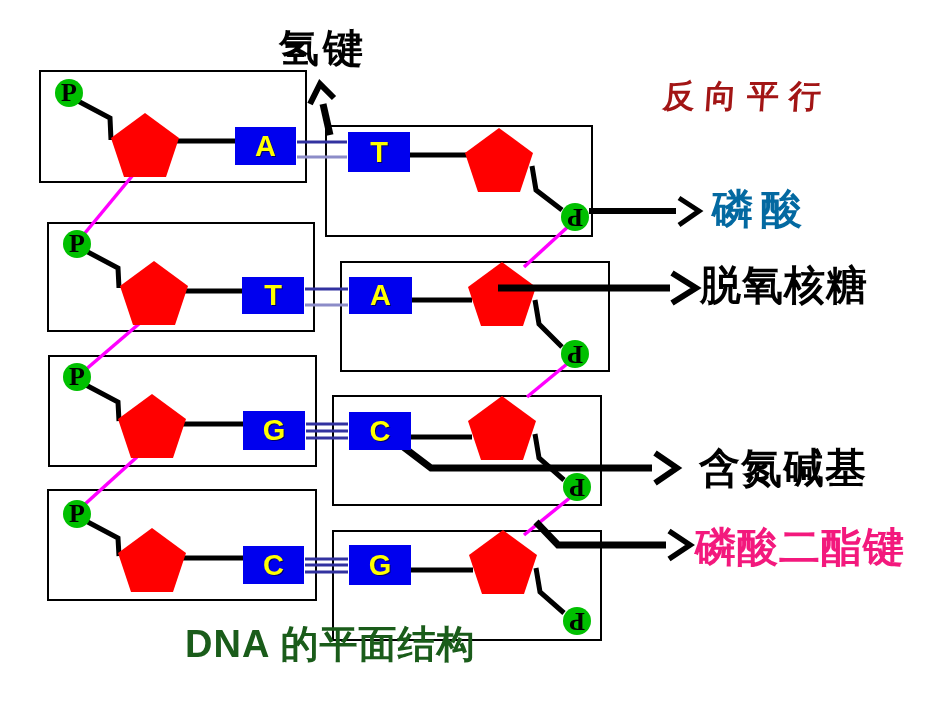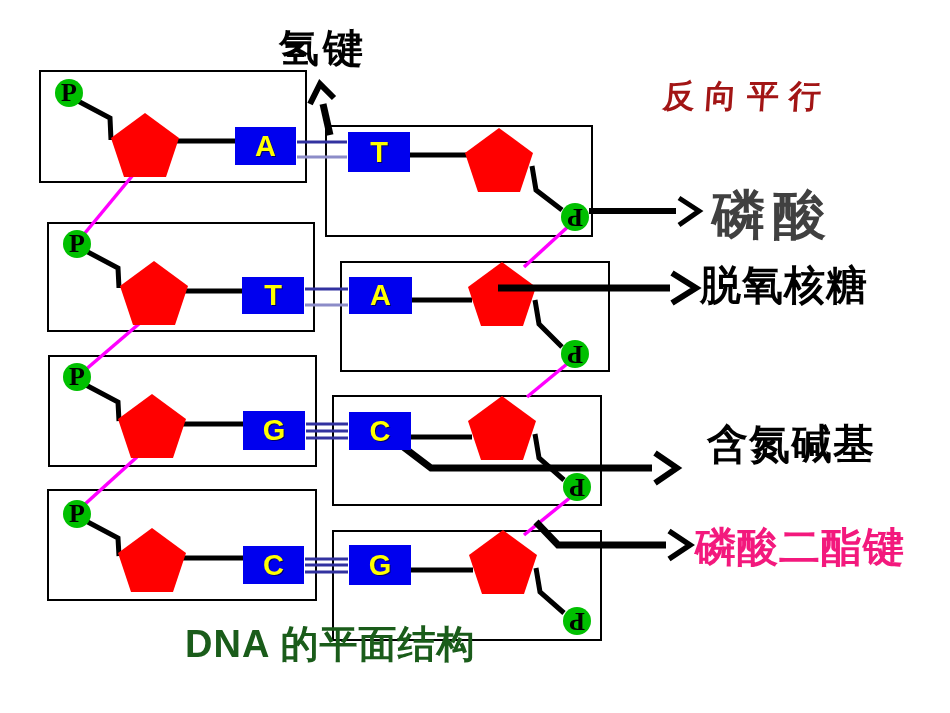--- a/index.html
+++ b/index.html
@@ -12,26 +12,26 @@
            display:flex;align-items:center;justify-content:center;
            font-family:"Liberation Serif",serif;font-weight:bold;font-size:26px;color:#000;line-height:1;}
   .pcircle.flip span{display:inline-block;transform:rotate(180deg);}
   .bbox{position:absolute;background:#0000EE;z-index:3;display:flex;align-items:center;justify-content:center;
         font-weight:bold;font-size:29px;color:#FFFF00;line-height:1;
         text-shadow:1px 1px 0 #00006a;}
   .lbl{position:absolute;z-index:4;line-height:1;white-space:nowrap;}
   .lbl-hydrogen{left:279px;top:28px;font-size:40px;font-weight:bold;color:#000000;letter-spacing:4px;}
   .lbl-anti{left:663px;top:80px;font-size:32px;font-weight:bold;color:#A21515;letter-spacing:10px;
             font-family:"Liberation Serif",serif;transform:skewX(-4deg);}
-  .lbl-phosphate{left:712px;top:189px;font-size:53px;color:#404040;letter-spacing:8px;
+  .lbl-phosphate{left:712px;top:189px;font-size:41px;color:#0369a1;letter-spacing:8px;
                  font-family:"Liberation Serif",serif;font-weight:600;}
   .lbl-deoxy{left:700px;top:265px;font-size:41px;color:#000;letter-spacing:1px;
              font-family:Liberation Serif, serif;font-weight:600;}
-  .lbl-nbase{left:699px;top:424px;font-size:41px;color:#000;letter-spacing:1px;
-             font-family:"Liberation Serif",serif;font-weight:600;margin-left:8px;}
+  .lbl-nbase{left:699px;top:448px;font-size:41px;color:#000;letter-spacing:1px;
+             font-family:"Liberation Serif",serif;font-weight:600;}
   .lbl-pdbond{left:695px;top:527px;font-size:41px;color:#F3197D;letter-spacing:1px;font-weight:bold;}
   .lbl-title{left:185px;top:625px;font-size:38px;font-weight:bold;color:#1A5C1A;letter-spacing:1px;}
 </style>
 </head>
 <body>
 
 <div class="stage">
 
   <div class="nbox" style="left:39px;top:70px;width:268px;height:113px;"></div>
   <div class="nbox" style="left:47px;top:222px;width:268px;height:110px;"></div>

